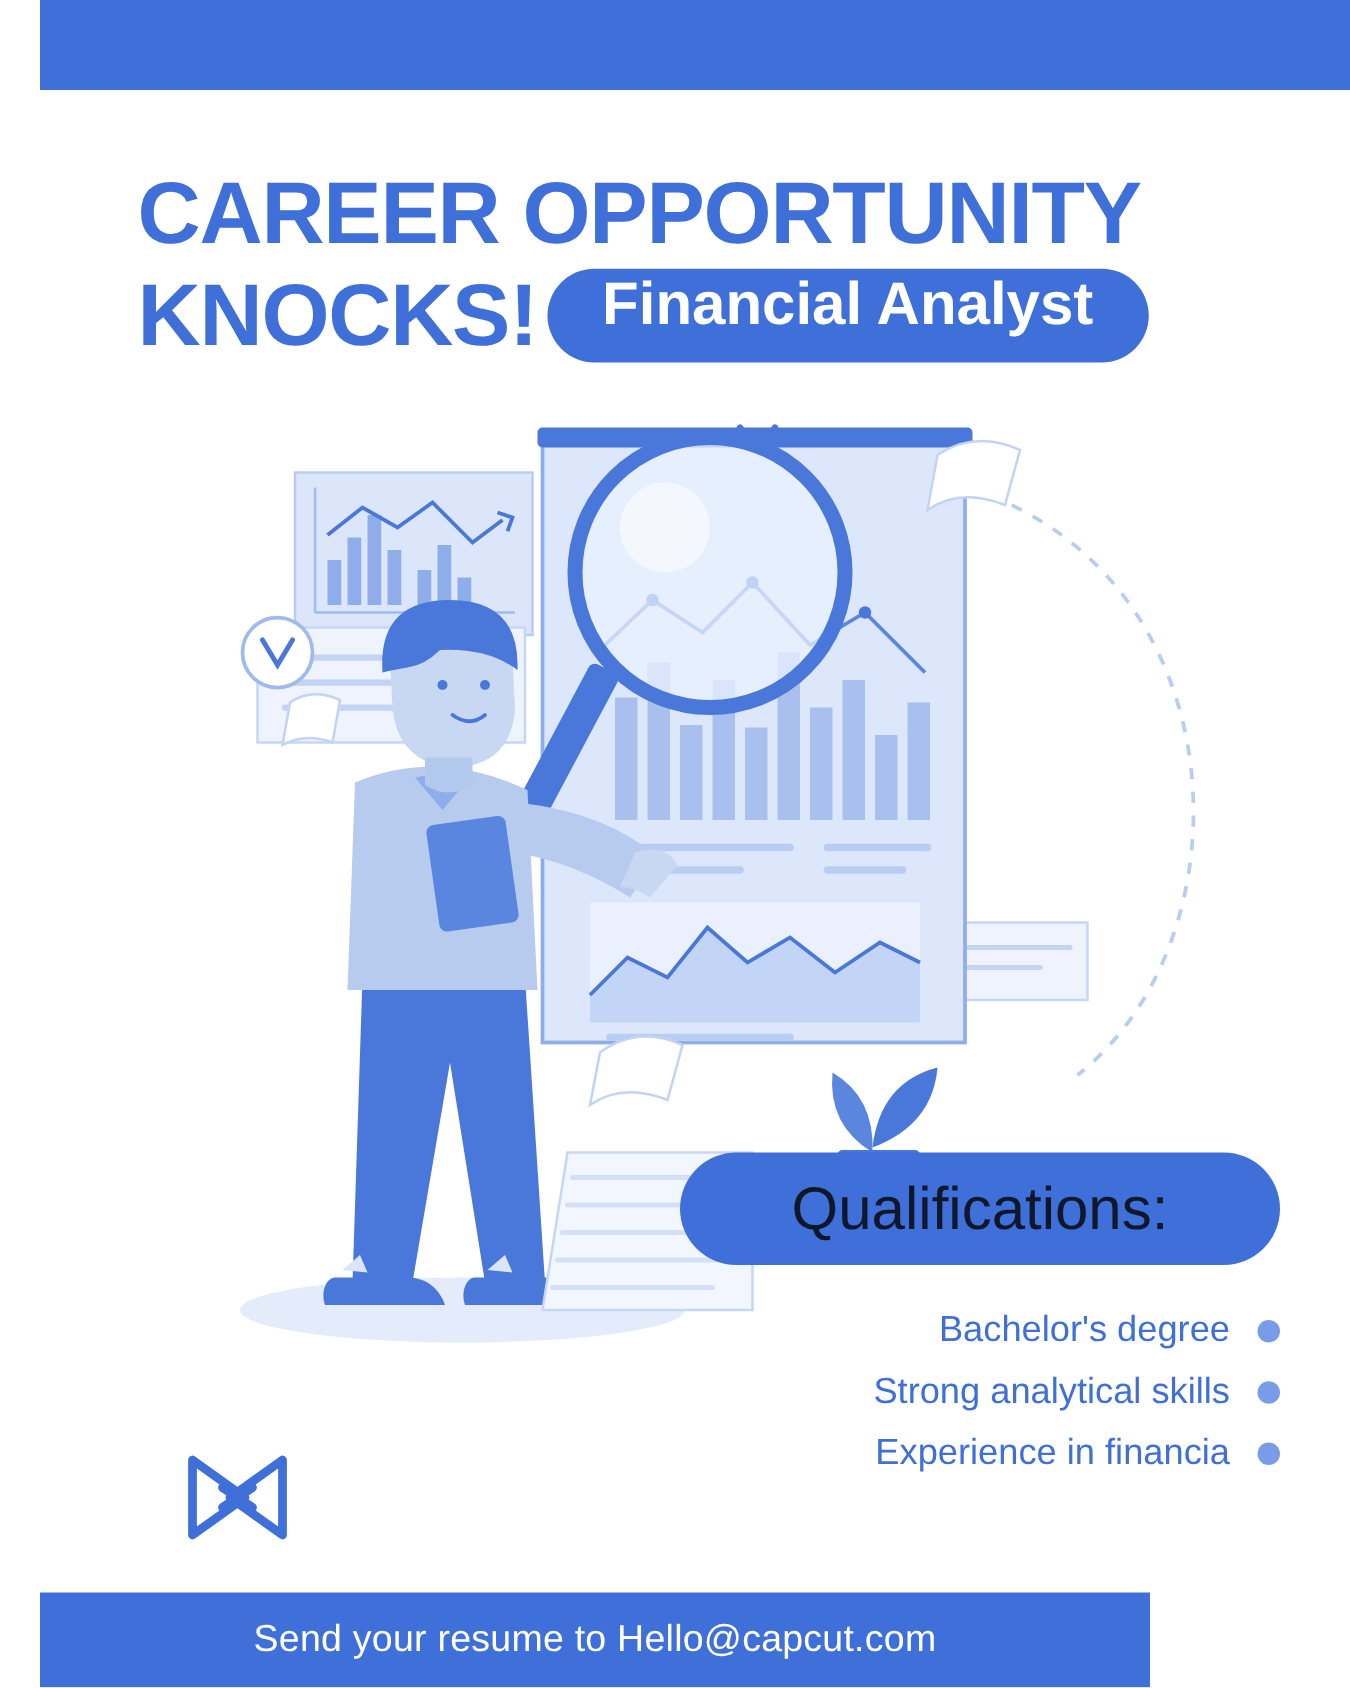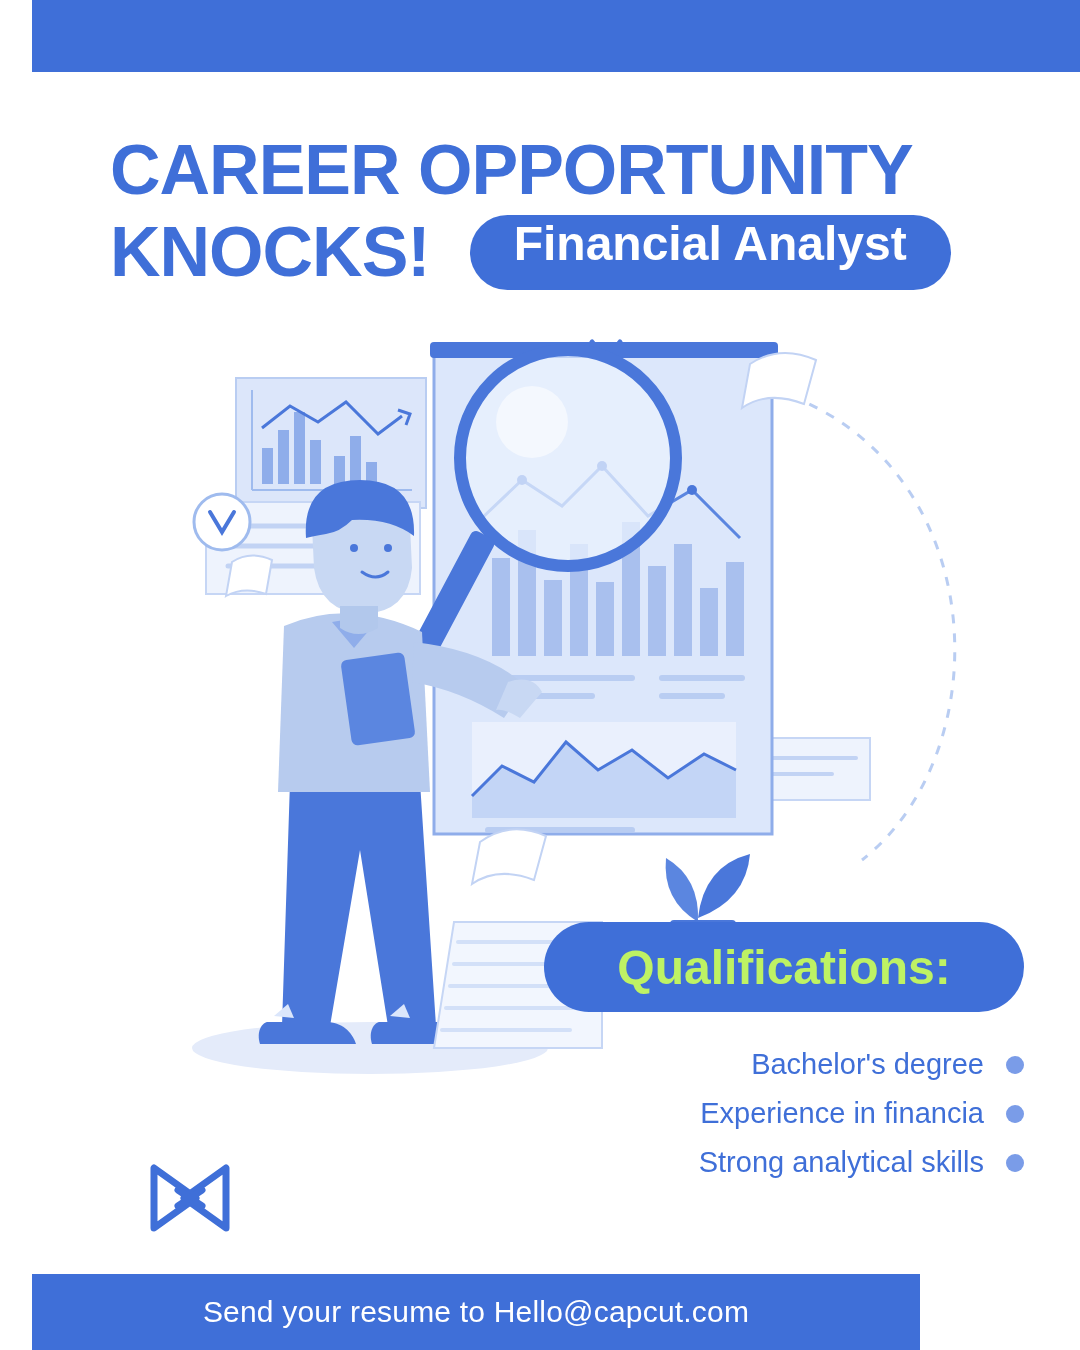--- a/index.html
+++ b/index.html
@@ -61,21 +61,20 @@
     font-size: 70px;
     line-height: 76px;
     font-weight: bold;
     letter-spacing: -1px;
     font-family: "Liberation Sans", sans-serif;
   }
   .headline-row2 {
     display: flex;
     align-items: center;
     margin-top: 6px;
-    gap: 32px;
   }
   .headline .line2 {
     color: #3f6fd8;
     font-size: 70px;
     line-height: 76px;
     font-weight: bold;
     letter-spacing: -1px;
     white-space: nowrap;
     font-family: "Liberation Sans", sans-serif;
   }
@@ -99,23 +98,23 @@
     top: 922px;
     width: 480px;
     height: 90px;
     background: #3f6fd8;
     border-radius: 48px;
     display: flex;
     align-items: center;
     justify-content: center;
   }
   .qual-pill .qual-title {
-    color: #bef264;
+    color: #0f172a;
     font-size: 48px;
-    font-weight: bold;
+    font-weight: normal;
     font-family: "Liberation Sans", sans-serif;
   }
   .qual-list {
     position: absolute;
     right: 88px;
     top: 1048px;
     width: 520px;
     list-style: none;
     margin: 0;
     padding: 0;
@@ -318,25 +317,25 @@
   <div class="qual-pill">
     <span class="qual-title">Qualifications:</span>
   </div>
 
   <ul class="qual-list">
     <li>
       <span class="qtext">Bachelor's degree</span>
       <span class="qdot"></span>
     </li>
     <li>
-      <span class="qtext">Experience in financia</span>
+      <span class="qtext">Strong analytical skills</span>
       <span class="qdot"></span>
     </li>
     <li>
-      <span class="qtext">Strong analytical skills</span>
+      <span class="qtext">Experience in financia</span>
       <span class="qdot"></span>
     </li>
   </ul>
 
   <div class="logo">
     <svg width="92" height="76" viewBox="0 0 92 76" xmlns="http://www.w3.org/2000/svg">
       <g fill="none" stroke="#3f6fd8" stroke-width="7" stroke-linejoin="round">
         <path d="M10 8 L10 68 L52 38 Z"></path>
         <path d="M82 8 L82 68 L40 38 Z"></path>
       </g>

